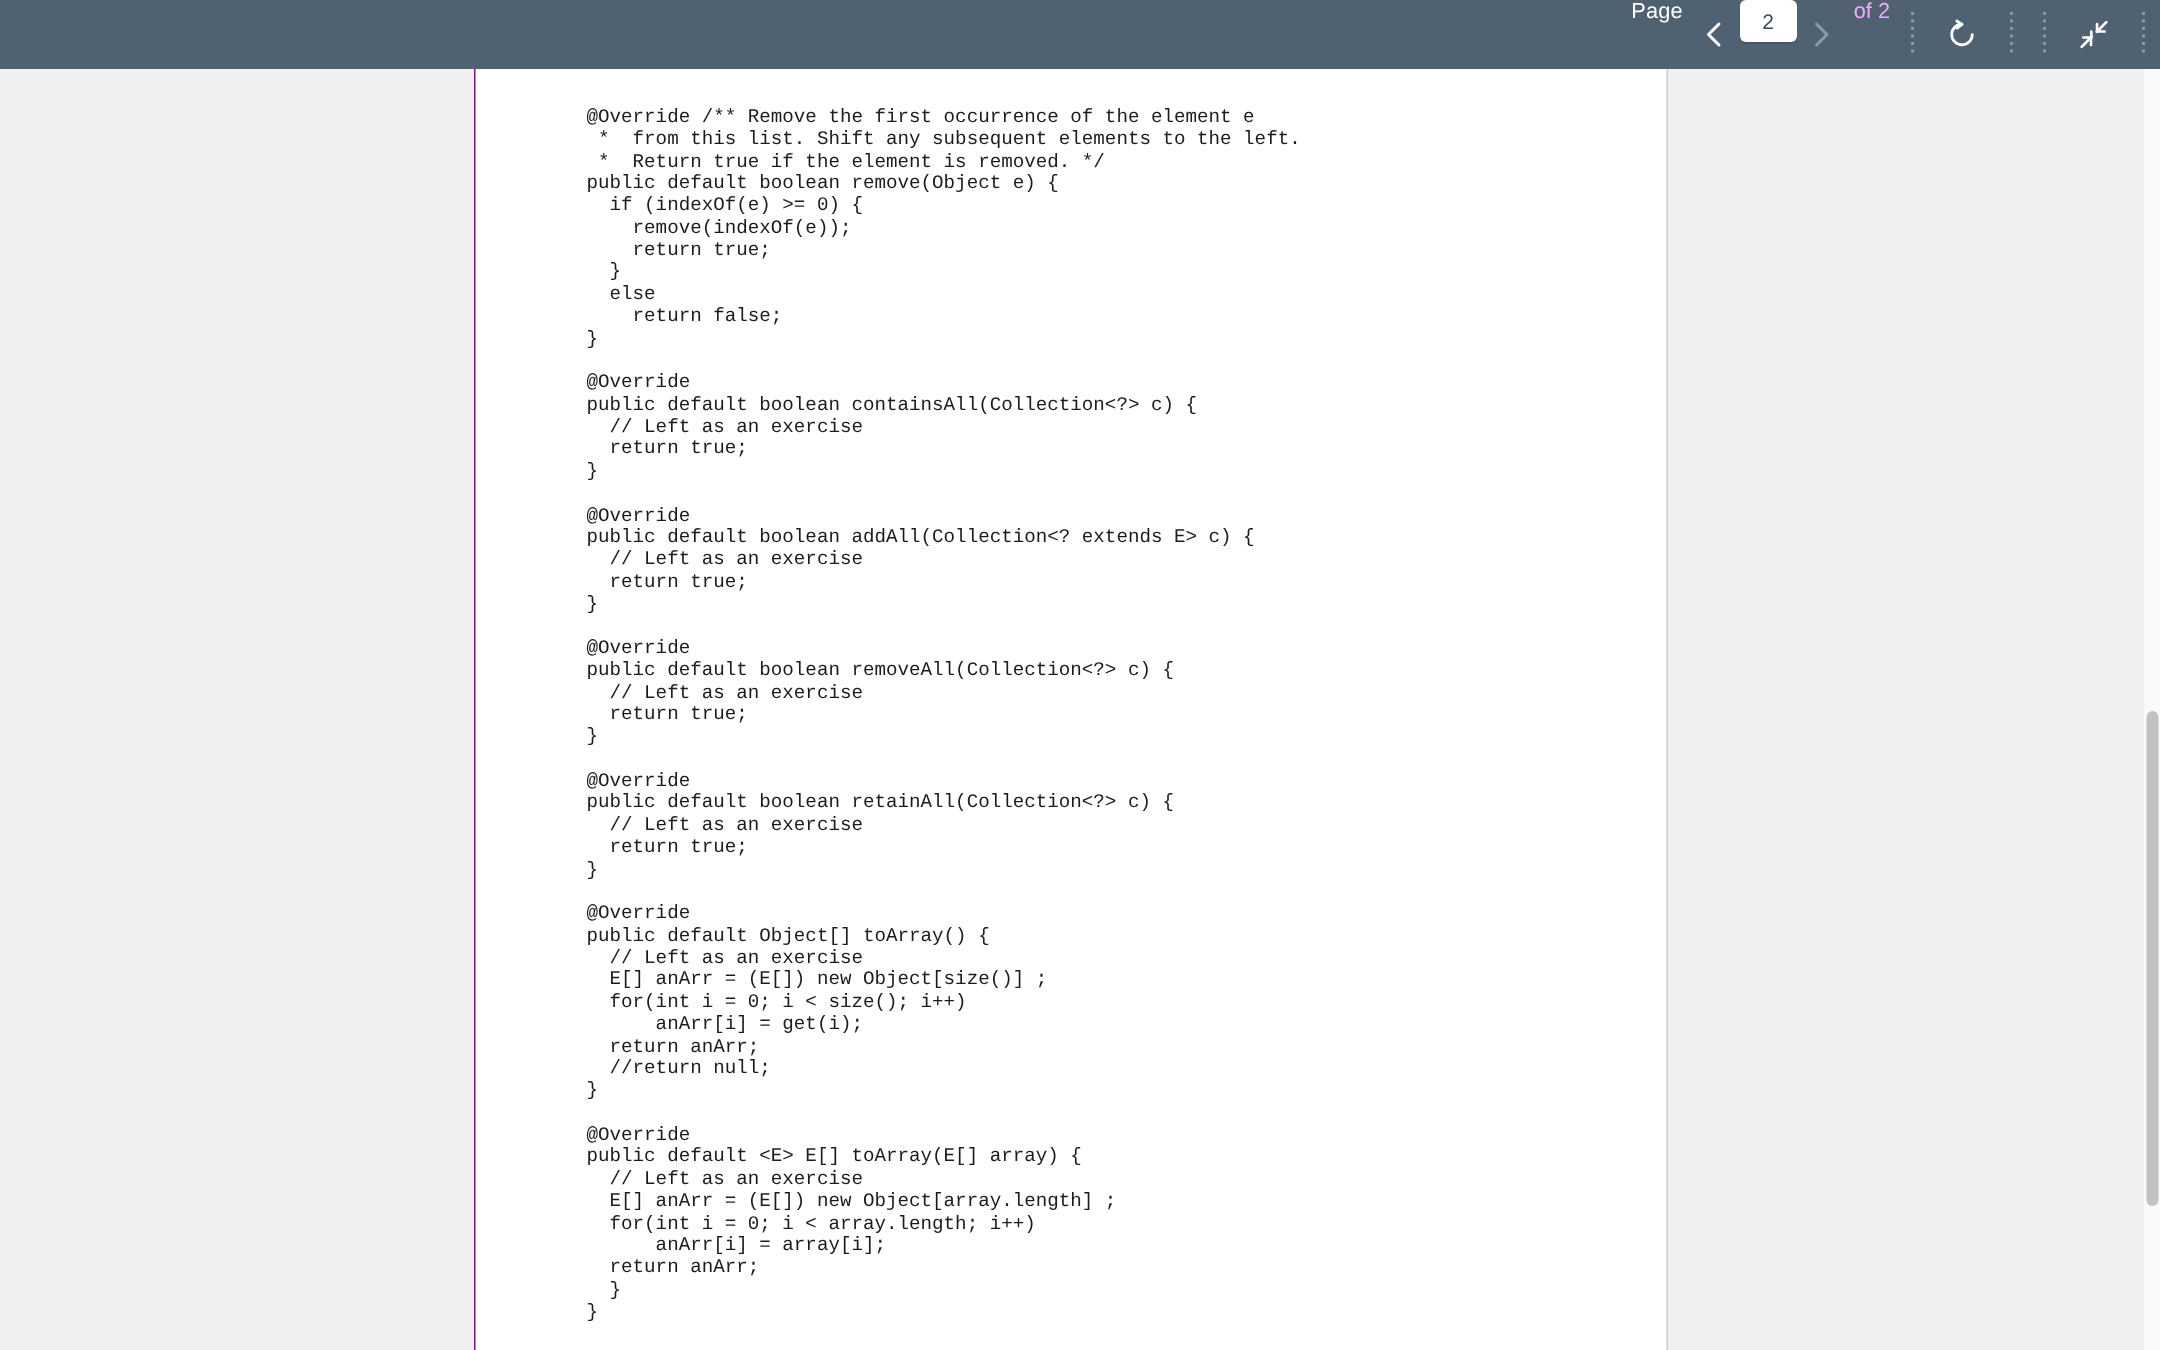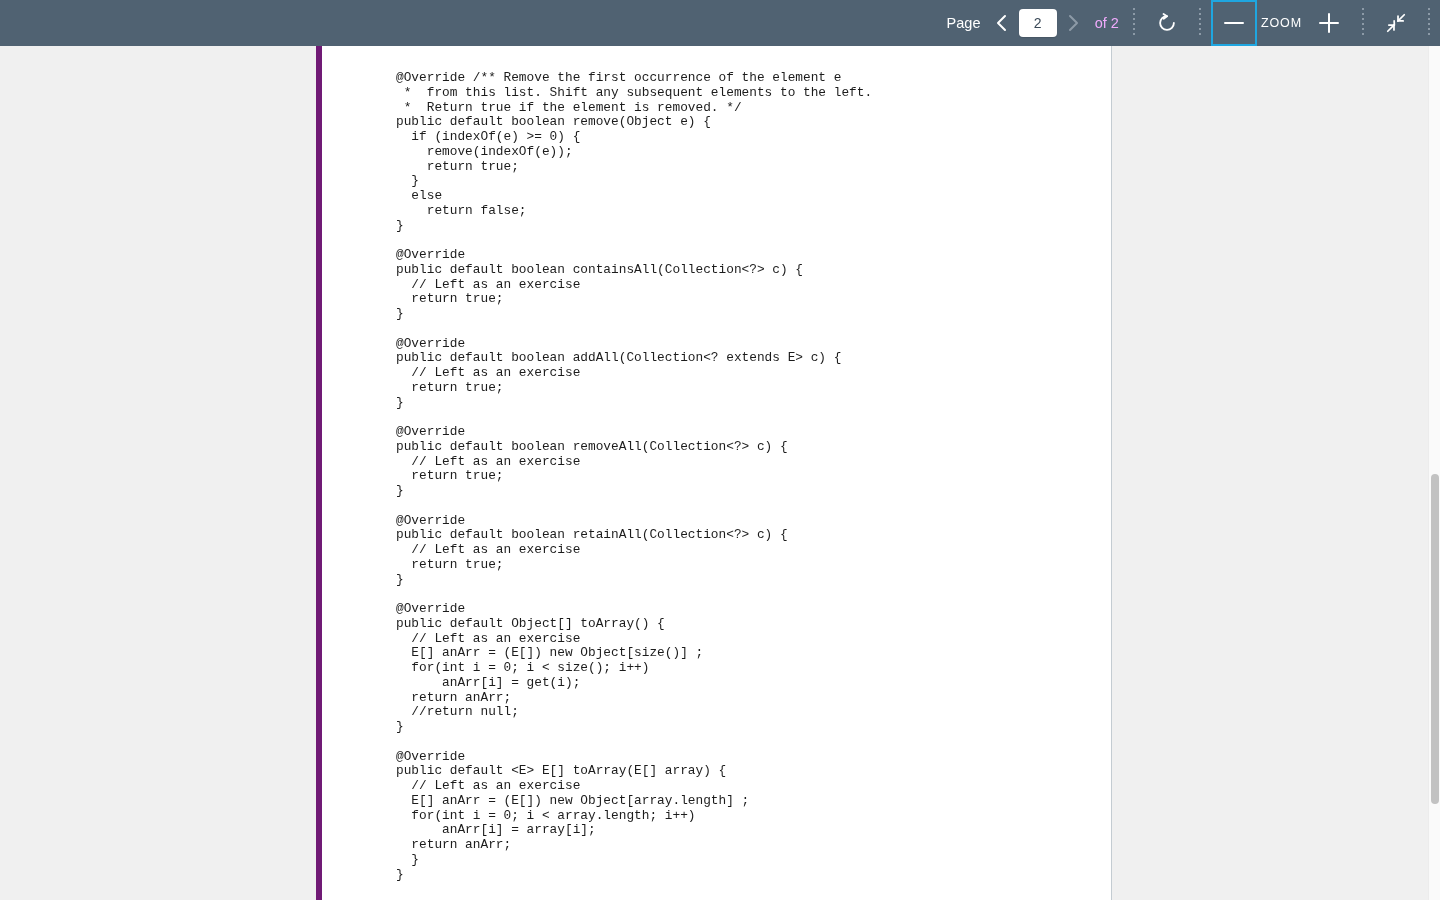--- a/index.html
+++ b/index.html
@@ -11,21 +11,21 @@
   }
 
   
   #toolbar{
     position:absolute; top:0; left:0;
     width:1440px; height:46px;
     background:#506272;
     display:flex; align-items:center; justify-content:flex-end;
     padding-right:0;
   }
-  .tb-group{ display:flex; align-items:center; height:46px; }
+  .tb-group{ display:flex; align-items:flex-start; height:46px; }
 
   .tb-label{
     color:#ffffff; font-size:14.5px; font-weight:400;
     letter-spacing:.1px; white-space:nowrap;
     padding:0 6px;
   }
   .tb-of{ color:#f0abfc; font-size:14.5px; padding:0 4px 0 6px; }
 
   .chev{
     width:30px; height:46px;
@@ -84,21 +84,21 @@
   #viewer{
     position:absolute; top:46px; left:0;
     width:1428px; height:854px;
     background:#f0f0f0;
     overflow:hidden;
   }
   #doc-page{
     position:absolute; top:0; left:316px;
     width:796px; min-height:854px;
     background:#ffffff;
-    border-left:6px solid #701a75;
+    border-left:1px solid #701a75;
     border-right:1px solid #c4ccd2;
   }
   #code-block{
     position:absolute;
     top:25px; left:74px;
     font-family:"Liberation Mono","DejaVu Sans Mono",monospace;
     font-size:12.8px;
     line-height:14.75px;
     color:#1c1c1c;
     white-space:pre;
@@ -148,29 +148,20 @@
 
   <div class="icon-btn">
     <svg width="22" height="22" viewBox="0 0 24 24" aria-hidden="true">
       <path d="M12 4.5 A7.5 7.5 0 1 0 19.5 12" fill="none" stroke="#ffffff" stroke-width="2" stroke-linecap="round"></path>
       <polyline points="8.2,2.2 12,4.6 8.4,7.4" fill="none" stroke="#ffffff" stroke-width="2" stroke-linecap="round" stroke-linejoin="round"></polyline>
     </svg>
   </div>
 
   <div class="sep"></div>
 
-  <div class="tb-group">
-    <div class="zoom-btn focused">
-      <span class="minus-glyph"></span>
-    </div>
-    <span class="zoom-word">ZOOM</span>
-    <div class="zoom-btn">
-      <span class="plus-glyph"></span>
-    </div>
-  </div>
 
   <div class="sep"></div>
 
   <div class="icon-btn">
     <svg width="22" height="22" viewBox="0 0 24 24" aria-hidden="true">
       <line x1="3" y1="21" x2="10" y2="14" stroke="#ffffff" stroke-width="1.9" stroke-linecap="round"></line>
       <polyline points="9.6,14.4 10.2,14.2 10,9.8" fill="none" stroke="#ffffff" stroke-width="1.9" stroke-linecap="round" stroke-linejoin="round"></polyline>
       <polyline points="4.2,14.2 9.8,14.2 9.8,19.6" fill="none" stroke="#ffffff" stroke-width="1.9" stroke-linecap="round" stroke-linejoin="round"></polyline>
       <line x1="21" y1="3" x2="14" y2="10" stroke="#ffffff" stroke-width="1.9" stroke-linecap="round"></line>
       <polyline points="19.8,9.8 14.2,9.8 14.2,4.4" fill="none" stroke="#ffffff" stroke-width="1.9" stroke-linecap="round" stroke-linejoin="round"></polyline>

